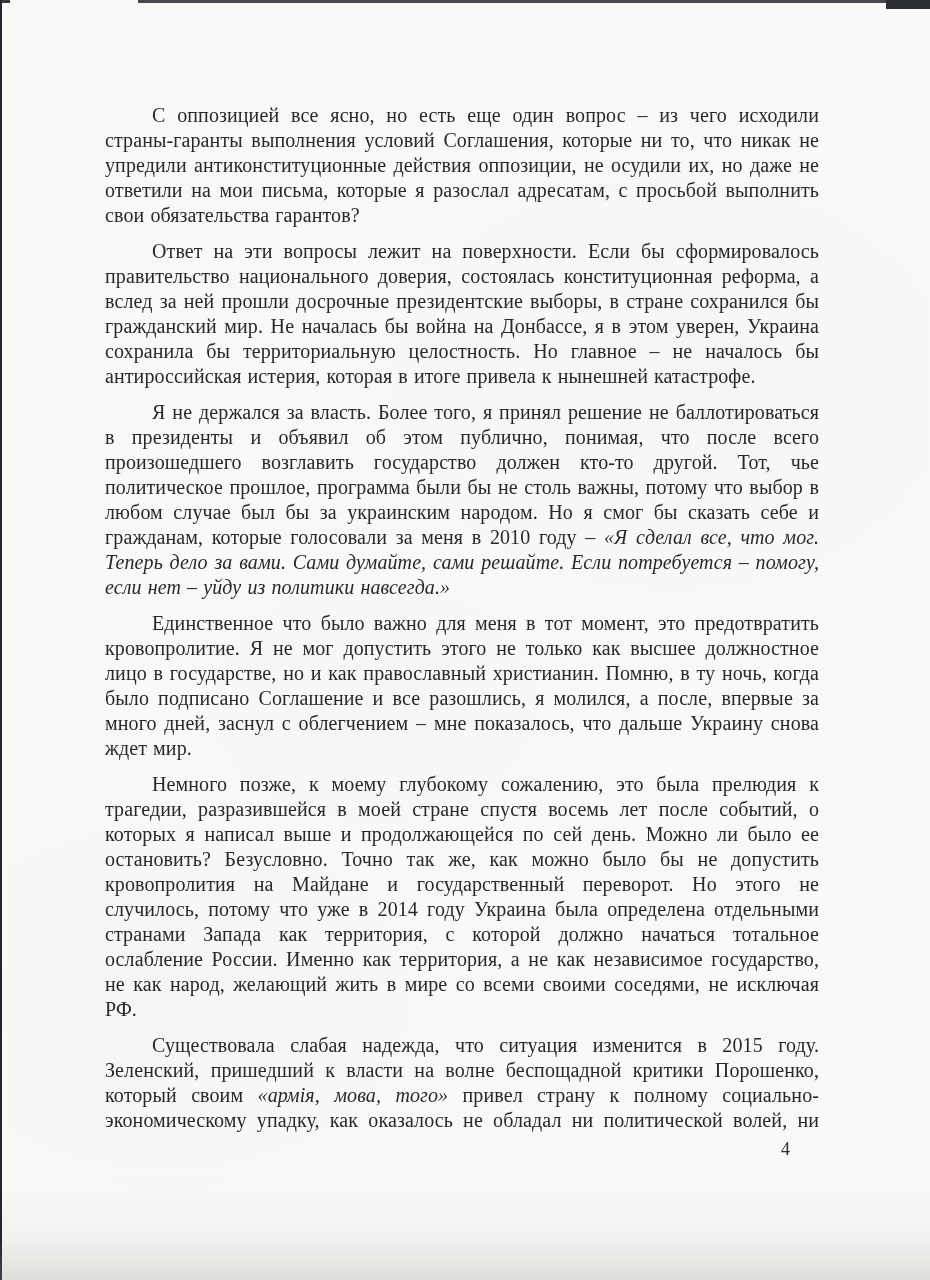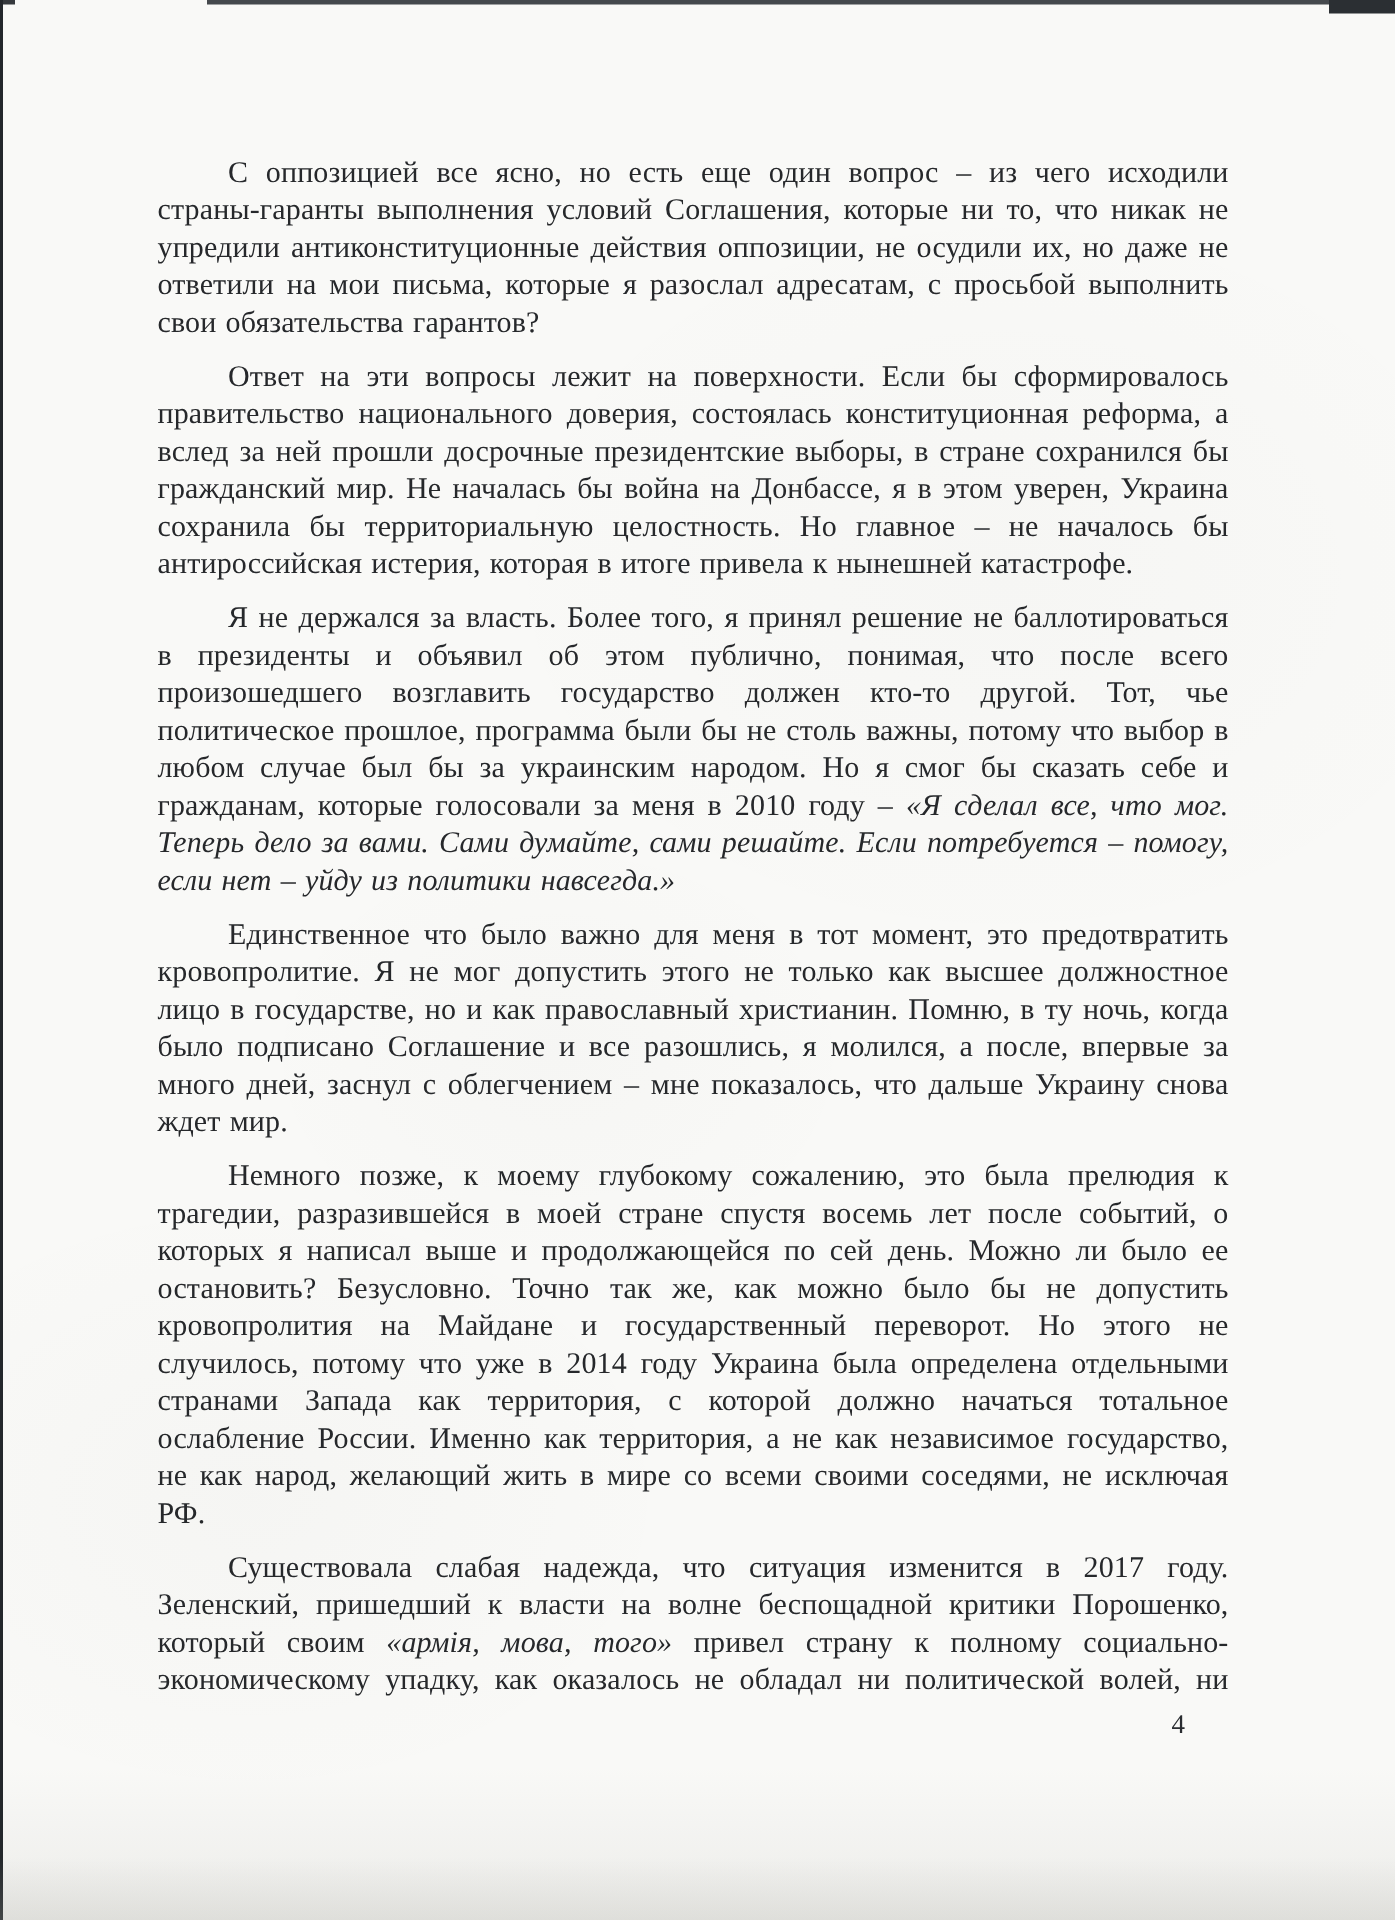--- a/index.html
+++ b/index.html
@@ -92,19 +92,19 @@
   <div class="edge-top"></div>
   <div class="edge-top-corner"></div>
   <div class="edge-left"></div>
 
   <div class="text-block">
       <p class="para"><span>С оппозицией все ясно, но есть еще один вопрос – из чего исходили страны-гаранты выполнения условий Соглашения, которые ни то, что никак не упредили антиконституционные действия оппозиции, не осудили их, но даже не ответили на мои письма, которые я разослал адресатам, с просьбой выполнить свои обязательства гарантов?</span></p>
       <p class="para"><span>Ответ на эти вопросы лежит на поверхности. Если бы сформировалось правительство национального доверия, состоялась конституционная реформа, а вслед за ней прошли досрочные президентские выборы, в стране сохранился бы гражданский мир. Не началась бы война на Донбассе, я в этом уверен, Украина сохранила бы территориальную целостность. Но главное – не началось бы антироссийская истерия, которая в итоге привела к нынешней катастрофе.</span></p>
       <p class="para"><span>Я не держался за власть. Более того, я принял решение не баллотироваться в президенты и объявил об этом публично, понимая, что после всего произошедшего возглавить государство должен кто-то другой. Тот, чье политическое прошлое, программа были бы не столь важны, потому что выбор в любом случае был бы за украинским народом. Но я смог бы сказать себе и гражданам, которые голосовали за меня в 2010 году – </span><span class="it">«Я сделал все, что мог. Теперь дело за вами. Сами думайте, сами решайте. Если потребуется – помогу, если нет – уйду из политики навсегда.»</span></p>
       <p class="para"><span>Единственное что было важно для меня в тот момент, это предотвратить кровопролитие. Я не мог допустить этого не только как высшее должностное лицо в государстве, но и как православный христианин. Помню, в ту ночь, когда было подписано Соглашение и все разошлись, я молился, а после, впервые за много дней, заснул с облегчением – мне показалось, что дальше Украину снова ждет мир.</span></p>
       <p class="para"><span>Немного позже, к моему глубокому сожалению, это была прелюдия к трагедии, разразившейся в моей стране спустя восемь лет после событий, о которых я написал выше и продолжающейся по сей день. Можно ли было ее остановить? Безусловно. Точно так же, как можно было бы не допустить кровопролития на Майдане и государственный переворот. Но этого не случилось, потому что уже в 2014 году Украина была определена отдельными странами Запада как территория, с которой должно начаться тотальное ослабление России. Именно как территория, а не как независимое государство, не как народ, желающий жить в мире со всеми своими соседями, не исключая РФ.</span></p>
-      <p class="para cont"><span>Существовала слабая надежда, что ситуация изменится в 2017 году. Зеленский, пришедший к власти на волне беспощадной критики Порошенко, который своим </span><span class="it">«армія, мова, того»</span><span> привел страну к полному социально-экономическому упадку, как оказалось не обладал ни политической волей, ни</span></p>
+      <p class="para cont"><span>Существовала слабая надежда, что ситуация изменится в 2015 году. Зеленский, пришедший к власти на волне беспощадной критики Порошенко, который своим </span><span class="it">«армія, мова, того»</span><span> привел страну к полному социально-экономическому упадку, как оказалось не обладал ни политической волей, ни</span></p>
     </div>
 
   <div class="page-number">4</div>
 
   <div class="bottom-band"></div>
 </div>
 
 </body></html>

